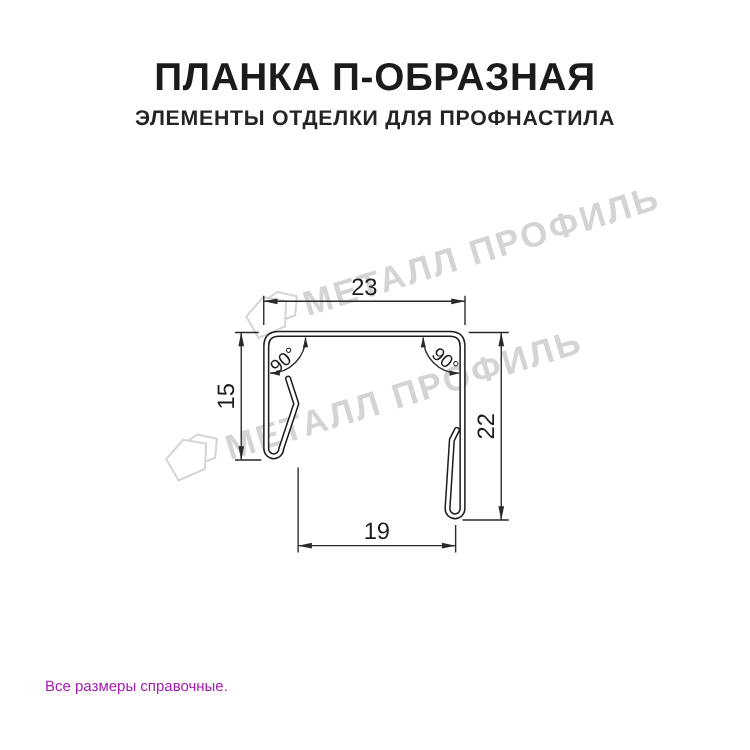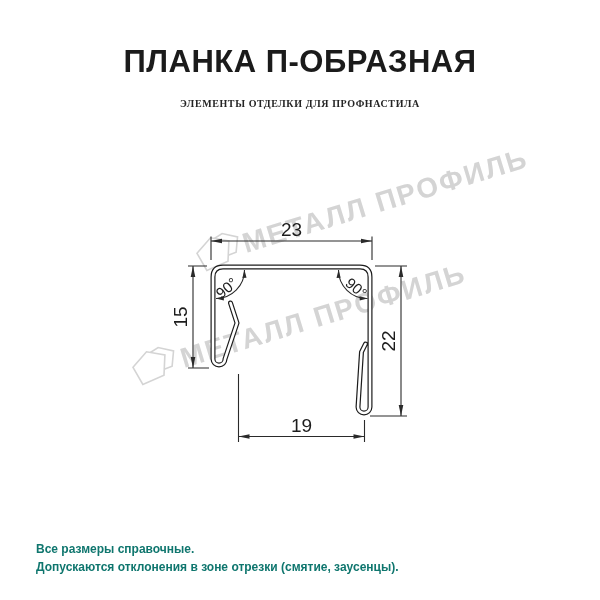--- a/index.html
+++ b/index.html
@@ -6,29 +6,27 @@
   .page{
     position:relative;width:552px;height:600px;background:#fff;overflow:hidden;
     font-family:"Liberation Sans", sans-serif;
   }
   .header{position:absolute;left:0;top:47px;width:600px;text-align:center;}
   .title{
     font-size:31px;font-weight:800;line-height:29px;color:#1b1b1b;
     letter-spacing:0.5px;margin:0;
   }
   .subtitle{
-    margin-top:22px;font-size:10px;font-weight:700;color:#242424;
+    margin-top:9px;font-size:17px;font-weight:700;color:#242424;
     letter-spacing:0.6px;
-    font-family:Liberation Serif, serif;
   }
   .drawing-svg{position:absolute;left:0;top:0;}
   .notes{
     position:absolute;left:36px;top:540px;font-size:12px;line-height:18px;
-    color:#0f766e;
-    font-weight:bold;
+    color:#a21caf;
   }
   .dim-text{
     font-family:"Liberation Sans", sans-serif;font-size:19px;fill:#1c1c1c;
   }
   .angle-text{
     font-family:"Liberation Sans", sans-serif;font-size:15px;fill:#1c1c1c;
   }
   .wm-text{
     font-family:"Liberation Sans", sans-serif;font-size:28px;font-weight:700;
     letter-spacing:2px;
@@ -116,16 +114,15 @@
         <path d="M 338.5 270 L 336.5 278 L 340.7 277.8 Z" fill="#2a2a2a" stroke="none"></path>
         <path d="M 367.5 298.5 L 359.5 296.3 L 359.7 300.6 Z" fill="#2a2a2a" stroke="none"></path>
         <text class="angle-text" transform="translate(353,292) rotate(40)" text-anchor="middle" stroke="none">90°</text>
       </g>
 
     </g>
   </svg>
 
   <div class="notes">
     <div>Все размеры справочные.</div>
-    <div>Допускаются отклонения в зоне отрезки (смятие, заусенцы).</div>
   </div>
 
 </div>
 
 </body></html>

